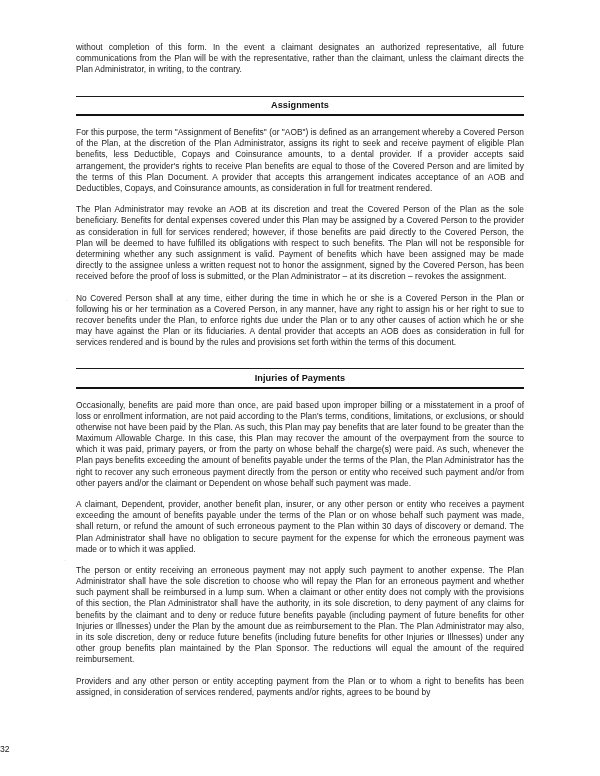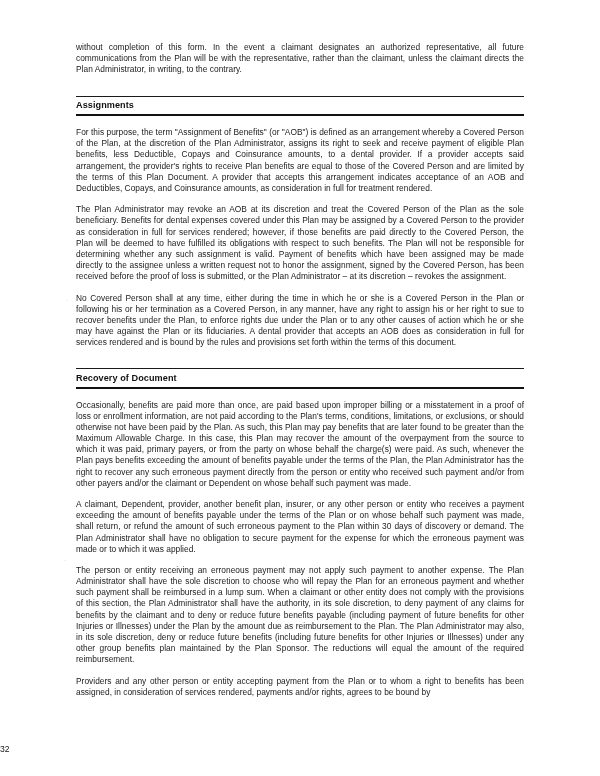--- a/index.html
+++ b/index.html
@@ -67,21 +67,21 @@
     margin-bottom: 1.5px;
   }
 
   .section-header .rule-bottom {
     height: 0;
     border-top: 2.2px solid #111111;
     margin-top: 1.5px;
   }
 
   .section-header .header-title {
-    text-align: left;
+    text-align: center;
     font-size: 9.1px;
     line-height: 12px;
     font-weight: bold;
     color: #121212;
     letter-spacing: 0.08px;
     padding: 1px 0 1.5px 0;
   }
 
   .spacer-before-header {
     height: 6px;
@@ -124,21 +124,21 @@
       <div class="rule-bottom"></div>
     </div>
 
     <p class="body-para">For this purpose, the term "Assignment of Benefits" (or "AOB") is defined as an arrangement whereby a Covered Person of the Plan, at the discretion of the Plan Administrator, assigns its right to seek and receive payment of eligible Plan benefits, less Deductible, Copays and Coinsurance amounts, to a dental provider.  If a provider accepts said arrangement, the provider's rights to receive Plan benefits are equal to those of the Covered Person and are limited by the terms of this Plan Document.  A provider that accepts this arrangement indicates acceptance of an AOB and Deductibles, Copays, and Coinsurance amounts, as consideration in full for treatment rendered.</p>
     <p class="body-para">The Plan Administrator may revoke an AOB at its discretion and treat the Covered Person of the Plan as the sole beneficiary.  Benefits for dental expenses covered under this Plan may be assigned by a Covered Person to the provider as consideration in full for services rendered; however, if those benefits are paid directly to the Covered Person, the Plan will be deemed to have fulfilled its obligations with respect to such benefits.  The Plan will not be responsible for determining whether any such assignment is valid. Payment of benefits which have been assigned may be made directly to the assignee unless a written request not to honor the assignment, signed by the Covered Person, has been received before the proof of loss is submitted, or the Plan Administrator – at its discretion – revokes the assignment.</p>
     <p class="body-para">No Covered Person shall at any time, either during the time in which he or she is a Covered Person in the Plan or following his or her termination as a Covered Person, in any manner, have any right to assign his or her right to sue to recover benefits under the Plan, to enforce rights due under the Plan or to any other causes of action which he or she may have against the Plan or its fiduciaries.  A dental provider that accepts an AOB does as consideration in full for services rendered and is bound by the rules and provisions set forth within the terms of this document.</p>
 
     <div class="spacer-before-header"></div>
     <div class="section-header">
       <div class="rule-top"></div>
-      <div class="header-title">Recovery of Document</div>
+      <div class="header-title">Injuries of Payments</div>
       <div class="rule-bottom"></div>
     </div>
 
     <p class="body-para">Occasionally, benefits are paid more than once, are paid based upon improper billing or a misstatement in a proof of loss or enrollment information, are not paid according to the Plan's terms, conditions, limitations, or exclusions, or should otherwise not have been paid by the Plan. As such, this Plan may pay benefits that are later found to be greater than the Maximum Allowable Charge. In this case, this Plan may recover the amount of the overpayment from the source to which it was paid, primary payers, or from the party on whose behalf the charge(s) were paid. As such, whenever the Plan pays benefits exceeding the amount of benefits payable under the terms of the Plan, the Plan Administrator has the right to recover any such erroneous payment directly from the person or entity who received such payment and/or from other payers and/or the claimant or Dependent on whose behalf such payment was made.</p>
     <p class="body-para">A claimant, Dependent, provider, another benefit plan, insurer, or any other person or entity who receives a payment exceeding the amount of benefits payable under the terms of the Plan or on whose behalf such payment was made, shall return, or refund the amount of such erroneous payment to the Plan within 30 days of discovery or demand. The Plan Administrator shall have no obligation to secure payment for the expense for which the erroneous payment was made or to which it was applied.</p>
     <p class="body-para">The person or entity receiving an erroneous payment may not apply such payment to another expense. The Plan Administrator shall have the sole discretion to choose who will repay the Plan for an erroneous payment and whether such payment shall be reimbursed in a lump sum. When a claimant or other entity does not comply with the provisions of this section, the Plan Administrator shall have the authority, in its sole discretion, to deny payment of any claims for benefits by the claimant and to deny or reduce future benefits payable (including payment of future benefits for other Injuries or Illnesses) under the Plan by the amount due as reimbursement to the Plan. The Plan Administrator may also, in its sole discretion, deny or reduce future benefits (including future benefits for other Injuries or Illnesses) under any other group benefits plan maintained by the Plan Sponsor. The reductions will equal the amount of the required reimbursement.</p>
     <p class="body-para">Providers and any other person or entity accepting payment from the Plan or to whom a right to benefits has been assigned, in consideration of services rendered, payments and/or rights, agrees to be bound by</p>
 
   </div>
 

